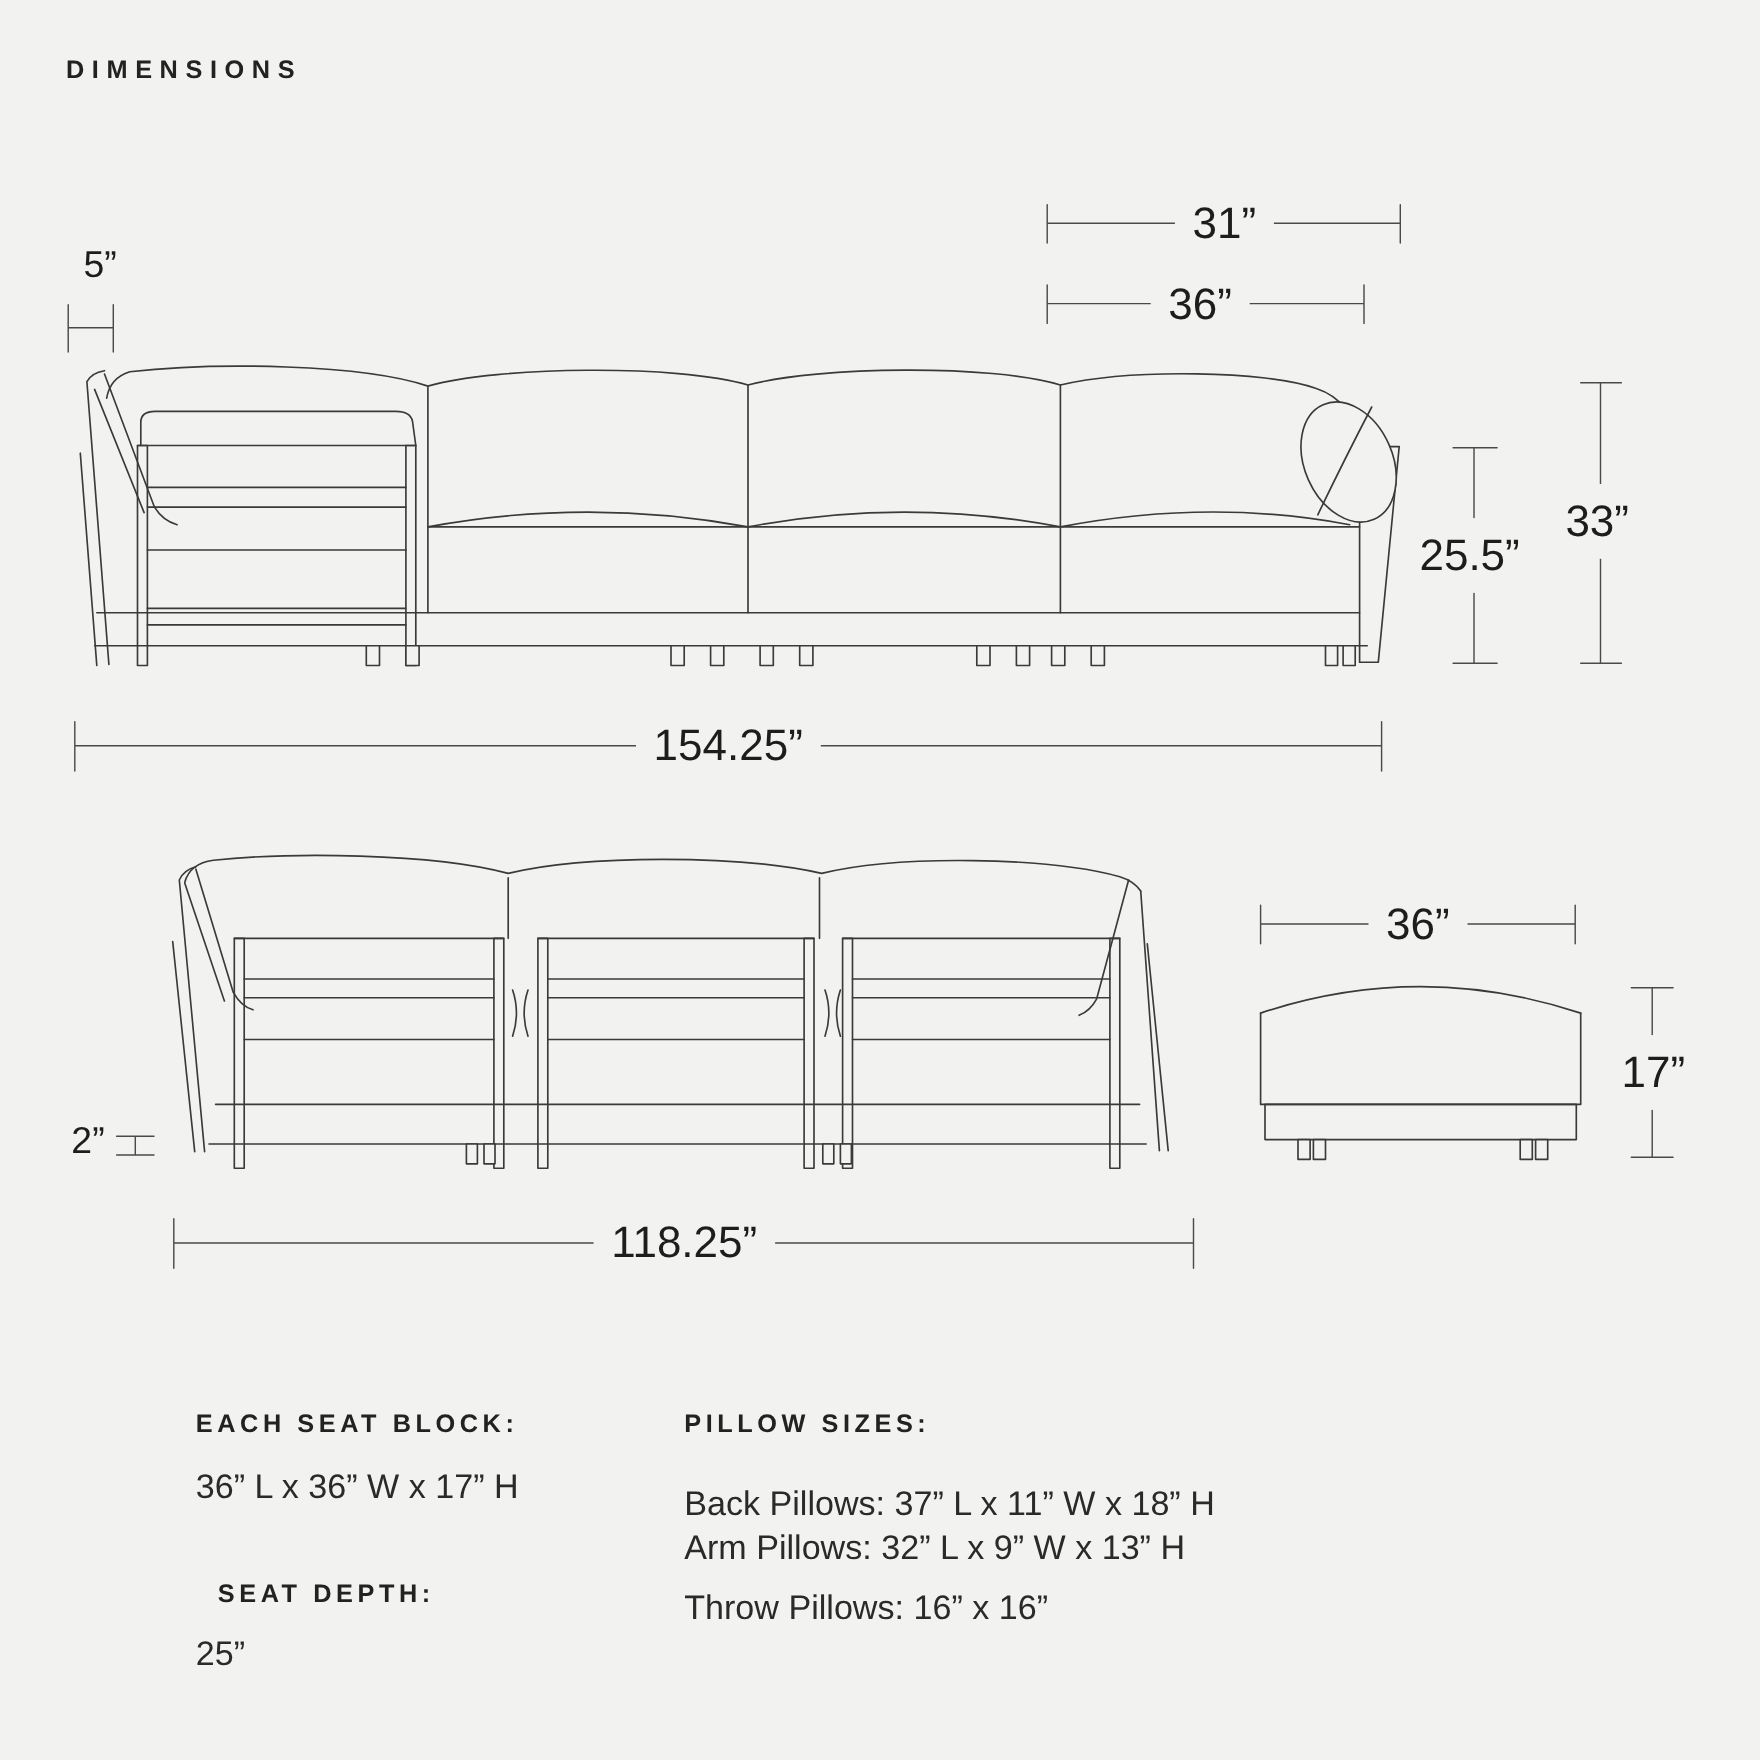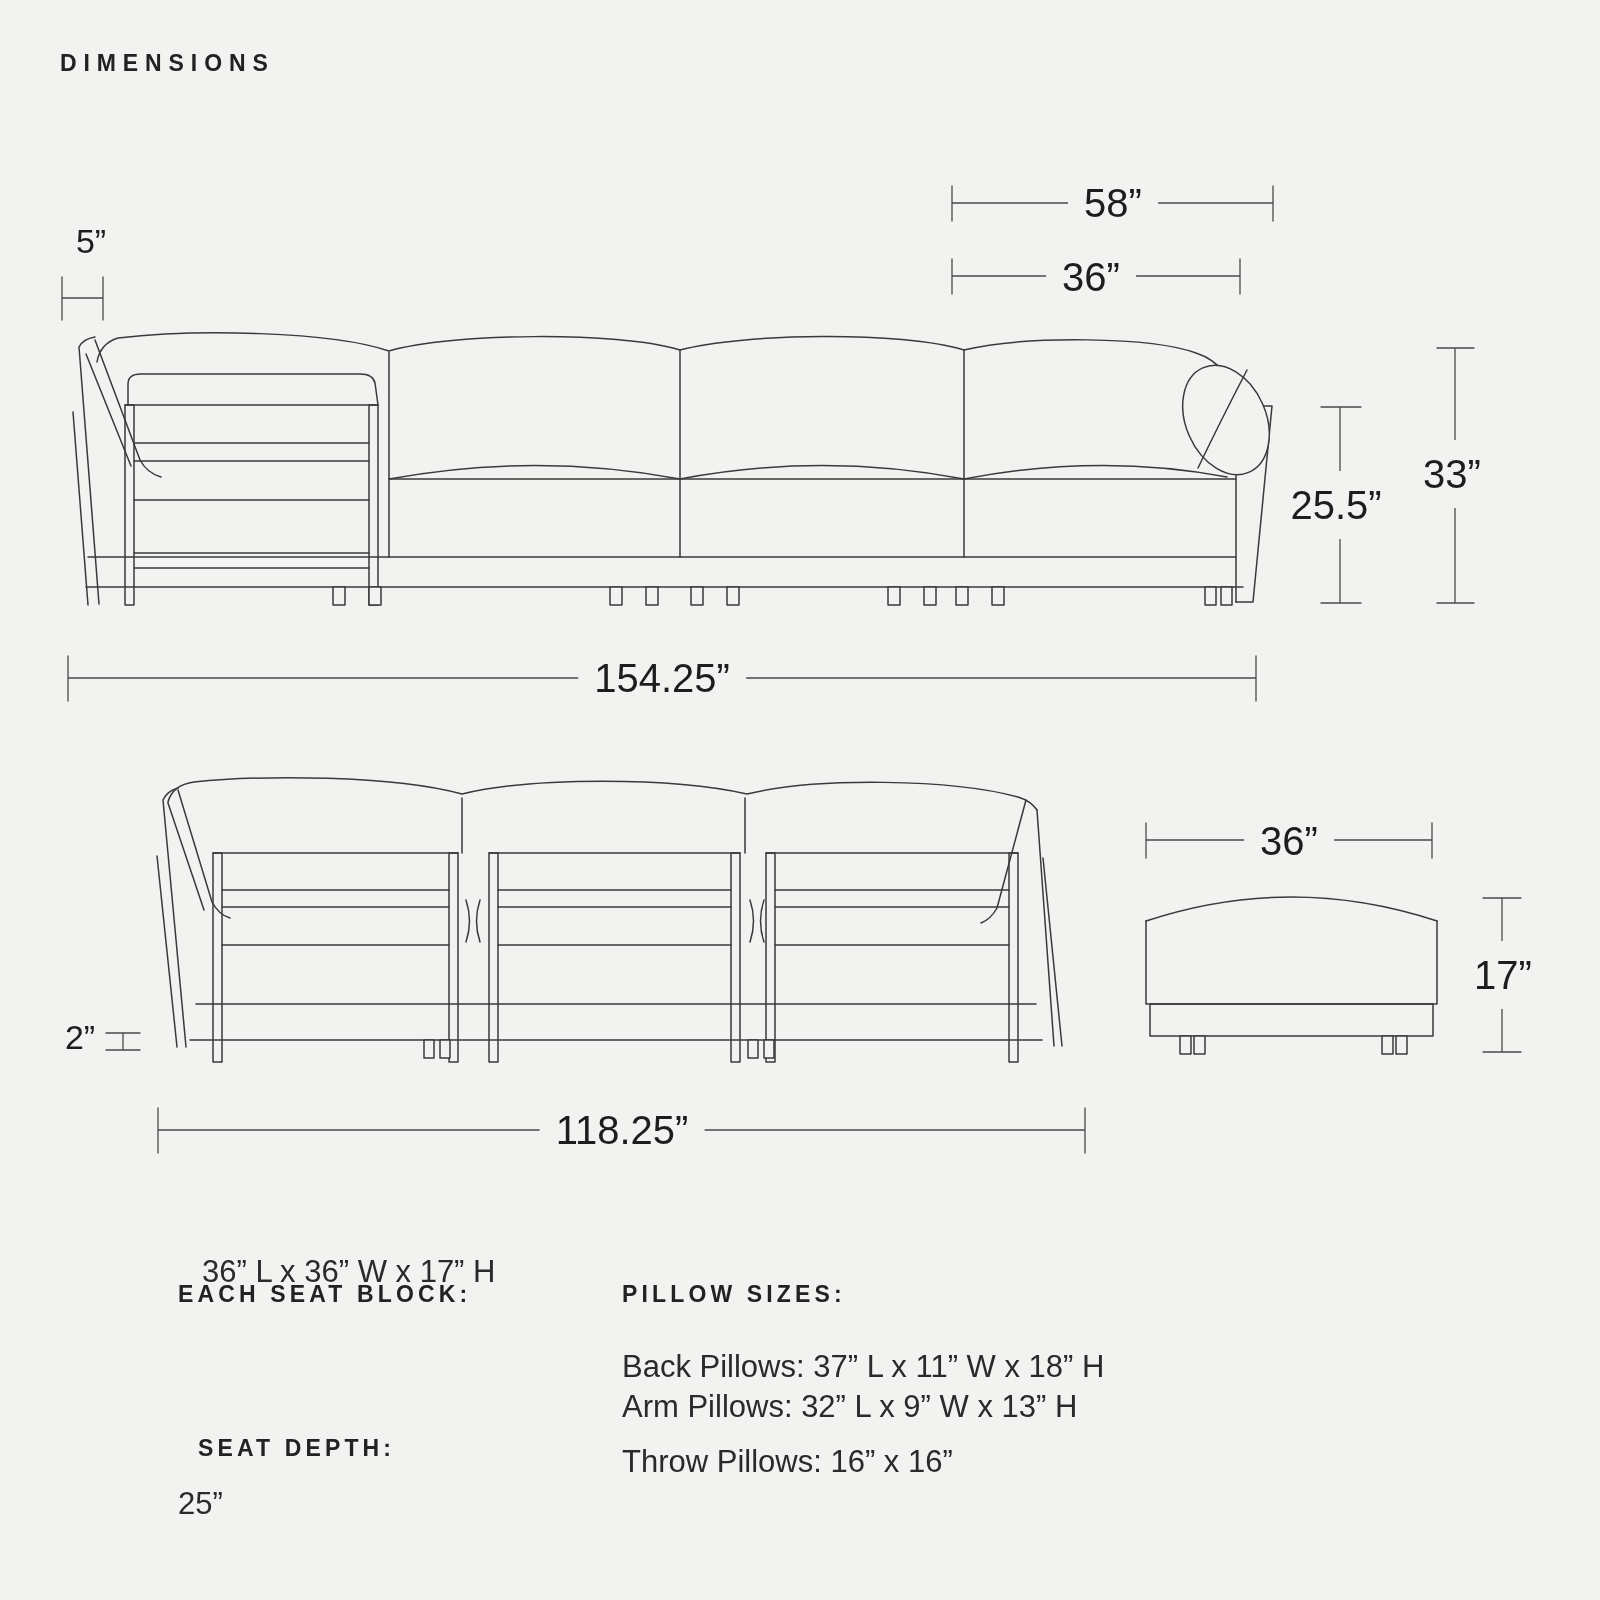--- a/index.html
+++ b/index.html
@@ -147,39 +147,39 @@
     <path d="M158,1108 V1153 M1085,1108 V1153 M158,1130 H1085"></path>
     <path d="M1146,823 V858 M1432,823 V858 M1146,840 H1432"></path>
     <path d="M1502,898 V1052 M1483,898 H1521 M1483,1052 H1521"></path>
   </g>
 </svg>
 
 <div class="page-title">DIMENSIONS</div>
 
 <div class="dim-label small" style="left:91px; top:241px;">5”</div>
 
-<div class="dim-label mask-h" style="left:1113px; top:203px;">58”</div>
+<div class="dim-label mask-h" style="left:1113px; top:203px;">31”</div>
 
 <div class="dim-label mask-h" style="left:1091px; top:277px;">36”</div>
 
 <div class="dim-label mask-v" style="left:1336px; top:505px;text-align:center;">25.5”</div>
 
 <div class="dim-label mask-v" style="left:1452px; top:474px;">33”</div>
 
 <div class="dim-label mask-h" style="left:662px; top:678px;text-align:center;">154.25”</div>
 
 <div class="dim-label small" style="left:80px; top:1037px;">2”</div>
 
 <div class="dim-label mask-h" style="left:622px; top:1130px;">118.25”</div>
 
 <div class="dim-label mask-h" style="left:1289px; top:841px;">36”</div>
 
 <div class="dim-label mask-v" style="left:1503px; top:975px;text-align:center;">17”</div>
 
 <div class="spec head" style="left:178px; top:1283px;">EACH SEAT BLOCK:</div>
-<div class="spec val" style="left:178px; top:1256px;margin-left:24px;">36” L x 36” W x 17” H</div>
+<div class="spec val" style="left:178px; top:1336px;">36” L x 36” W x 17” H</div>
 <div class="spec head" style="left:178px; top:1437px;margin-left:20px;">SEAT DEPTH:</div>
 <div class="spec val" style="left:178px; top:1488px;">25”</div>
 
 <div class="spec head" style="left:622px; top:1283px;">PILLOW SIZES:</div>
 <div class="spec val" style="left:622px; top:1336px;margin-top:15px;">Back Pillows: 37” L x 11” W x 18” H</div>
 <div class="spec val" style="left:622px; top:1391px;">Arm Pillows: 32” L x 9” W x 13” H</div>
 <div class="spec val" style="left:622px; top:1446px;">Throw Pillows: 16” x 16”</div>
 
 </body></html>

